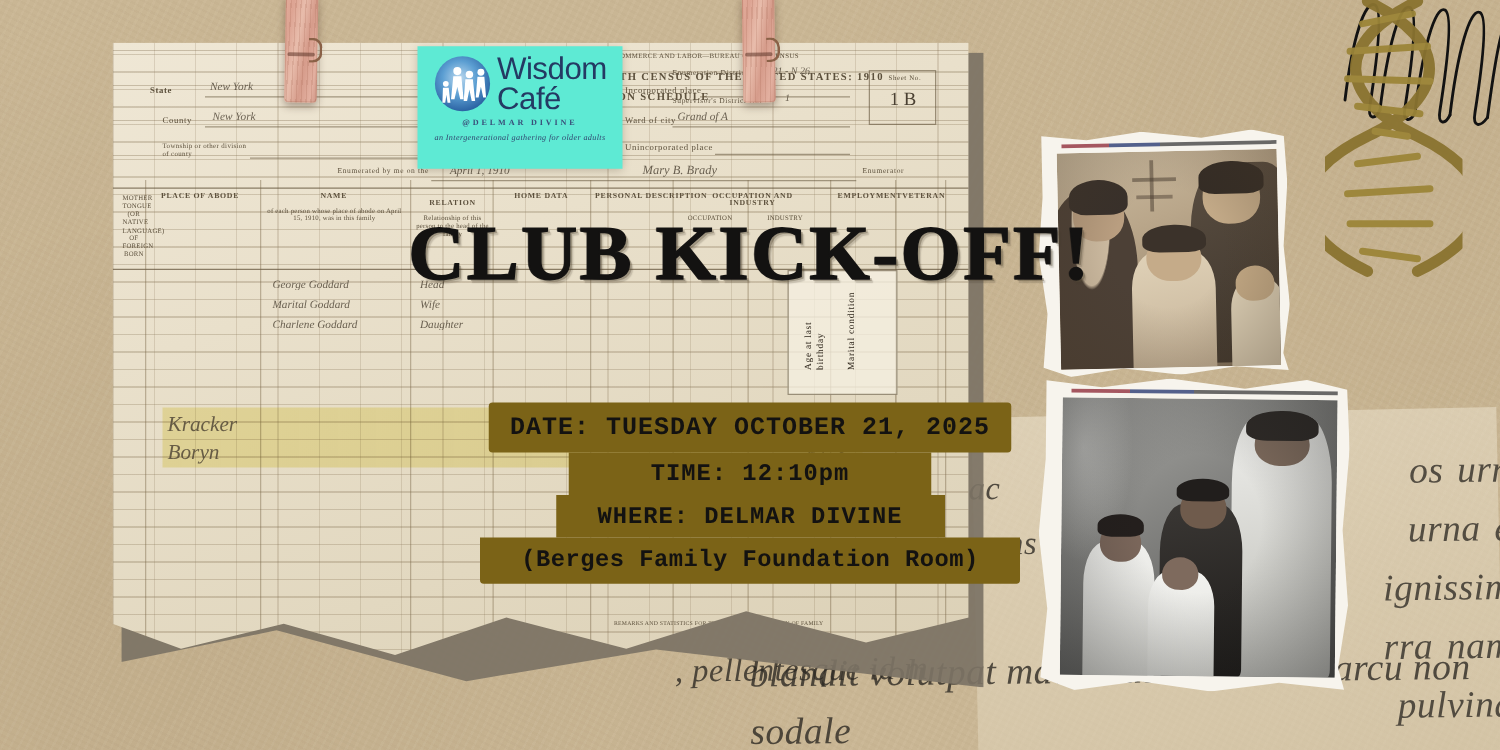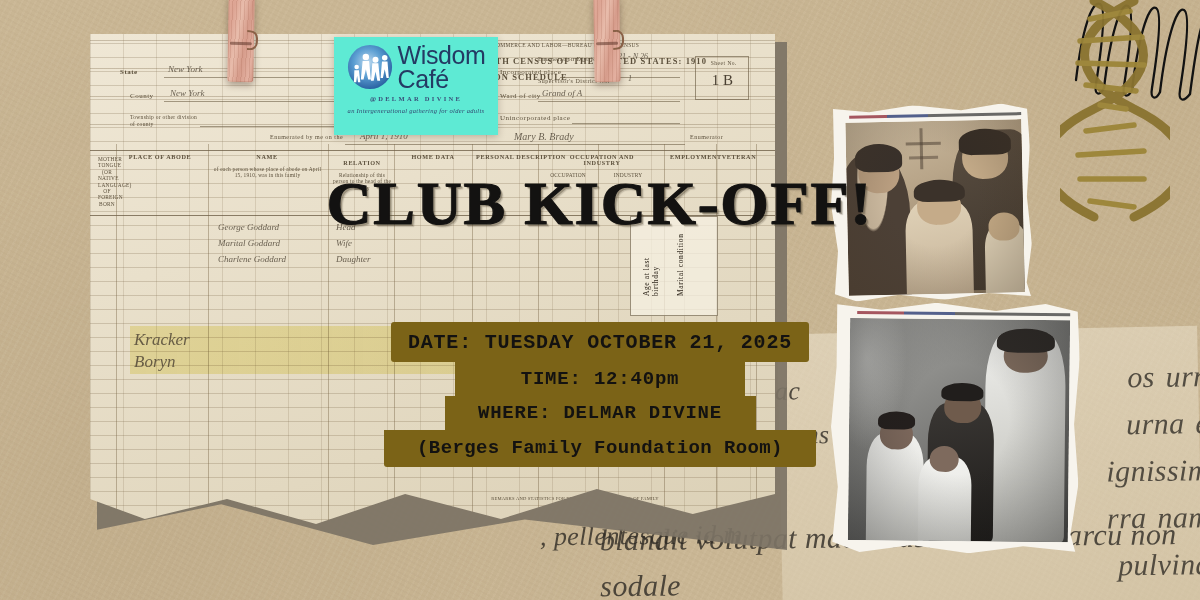--- a/index.html
+++ b/index.html
@@ -403,21 +403,21 @@
     <div class="logo-sub">@DELMAR DIVINE</div>
     <div class="logo-tag">an Intergenerational gathering for older adults</div>
   </div>
 
   <div class="headline">
     <div class="hl-line hl2">CLUB KICK-OFF!</div>
   </div>
 
   <div class="bands">
     <div class="band b1">DATE: TUESDAY OCTOBER 21, 2025</div>
-    <div class="band b2">TIME: 12:40pm</div>
+    <div class="band b2">TIME: 12:10pm</div>
     <div class="band b3">WHERE: DELMAR DIVINE</div>
     <div class="band b4">(Berges Family Foundation Room)</div>
   </div>
 
   <div class="photo" id="photo1">
     <div class="torn"></div>
     <div class="img">
       <div class="sepia">
         <div class="fig" style="left:-6%;top:18%;width:42%;height:86%;background:radial-gradient(ellipse at 50% 18%,#cdbba1 0 28%,#4c4036 30% 100%);border-radius:42% 42% 6% 6%;"></div>
         <div class="fig hd" style="left:7%;top:17%;width:23%;height:24%;background:#b99e80;"></div>

